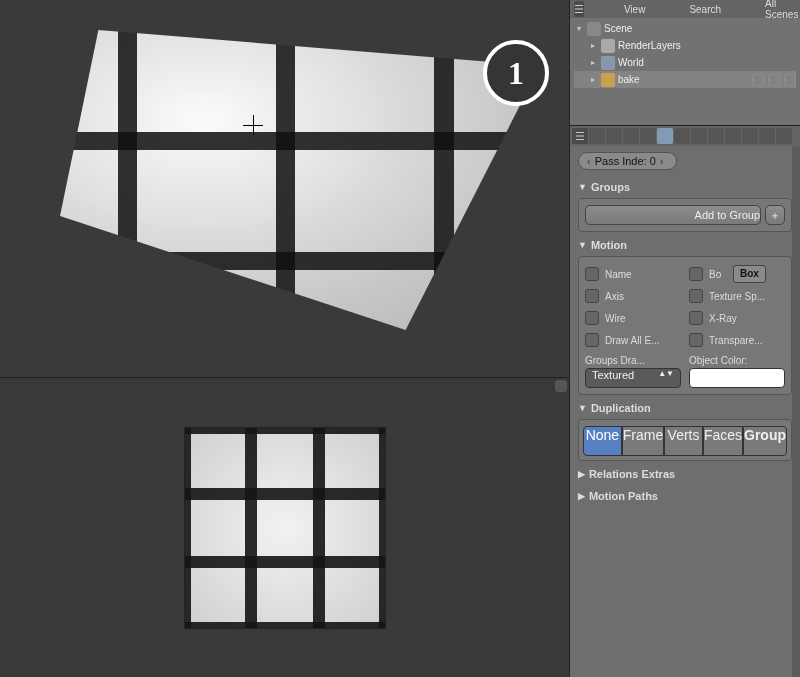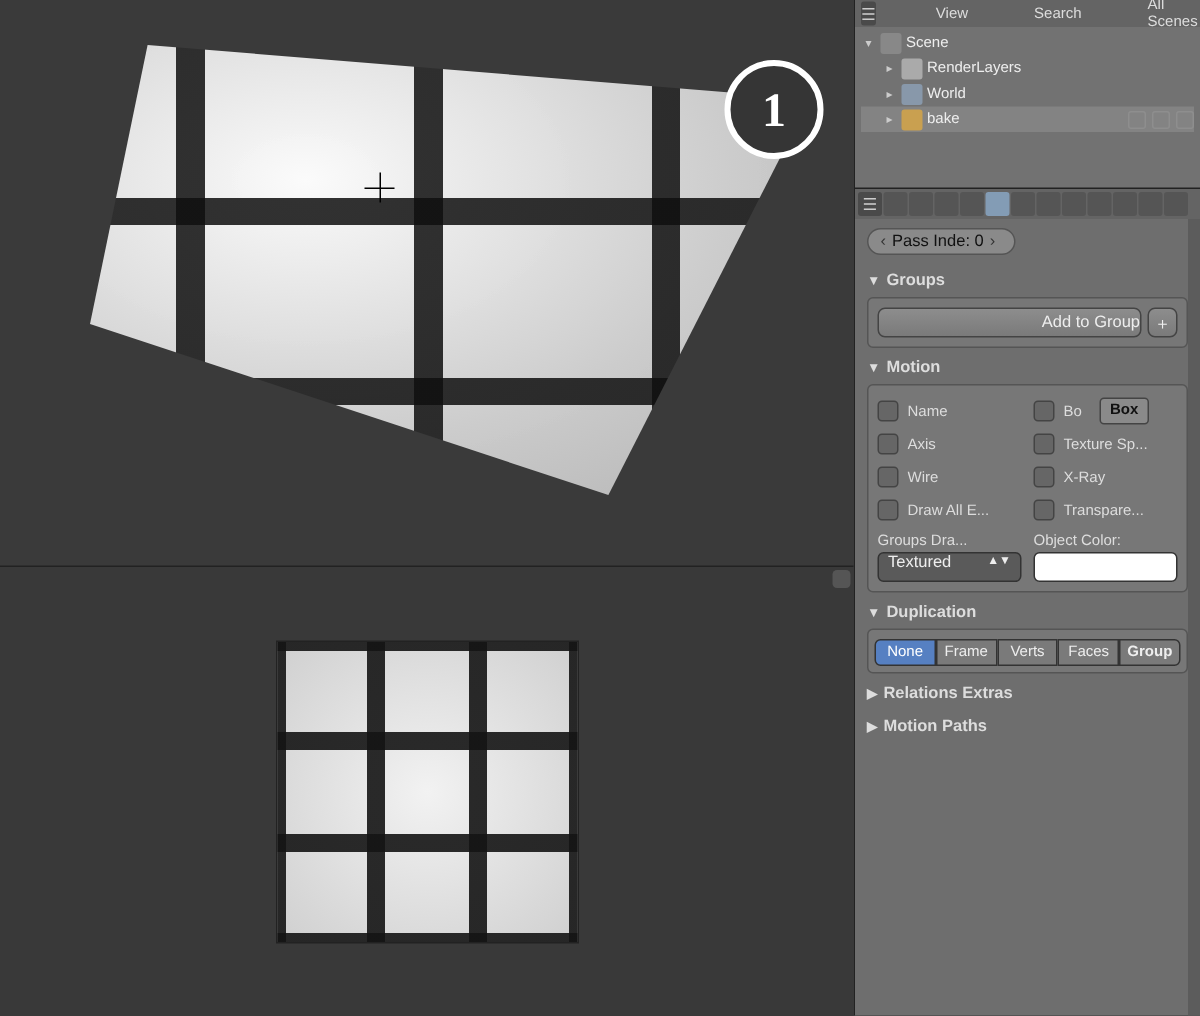--- a/index.html
+++ b/index.html
@@ -75,21 +75,21 @@
 .chk { width:14px; height:14px; border:1px solid #444; border-radius:3px; background:#666;}
 .chk-lbl { color:#ddd; flex:1; white-space:nowrap; overflow:hidden; text-overflow:ellipsis; font-size:10px;}
 .two-col { display:flex; gap:8px;}
 .two-col > div { flex:1;}
 .sub-label { color:#ddd; font-size:10px; margin:4px 0 2px; white-space:nowrap; overflow:hidden; text-overflow:ellipsis;}
 .select { height:20px; background:#5a5a5a; border:1px solid #333; border-radius:4px; display:flex; padding:0 6px; color:#eee; justify-content:space-between;}
 .select .dd { font-size:8px;}
 .btn-small { height:18px; border:1px solid #444; border-radius:3px; background:#8a8a8a; color:#111; padding:0 6px; line-height:16px; font-size:10px;font-weight:bold;}
 .swatch { height:20px; border:1px solid #333; border-radius:4px; background:#fff;}
 .tab-row { display:flex; gap:0; margin-top:2px;}
-.tab-btn { flex:1; height:18px; border:1px solid #333; background:#7a7a7a; color:#eee; text-align:center; line-height:16px; font-size:10px;}
+.tab-btn { flex:1; height:30px; border:1px solid #333; background:#7a7a7a; color:#eee; text-align:center; line-height:16px; font-size:14px;}
 .tab-btn:first-child{ border-radius:4px 0 0 4px;}
 .tab-btn:last-child{ border-radius:0 4px 4px 0;font-weight:bold;}
 .tab-btn.active { background:#5680c2; color:#fff;}
 .scrollbar-v { position:absolute; right:0; top:146px; bottom:0; width:8px; background:#5c5c5c;}
 </style>
 </head>
 <body>
 
 <div class="left-column">
   <div class="viewport-3d">

